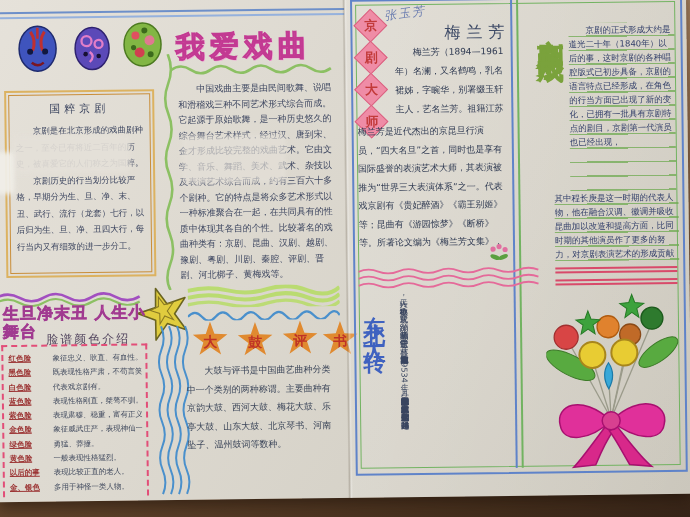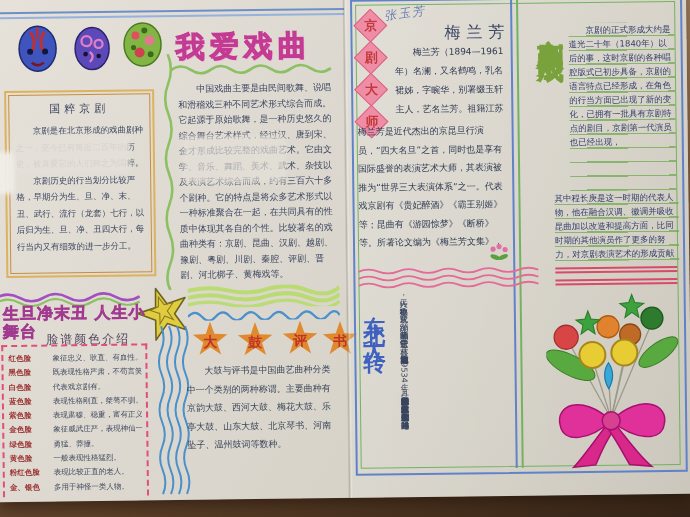--- a/index.html
+++ b/index.html
@@ -26,21 +26,21 @@
   .guocui-inner{position:absolute;left:2px;top:2px;right:2px;bottom:2px;border:1.5px solid #c98e3a;padding:4px 6px;}
   .guocui-h{display:block;text-align:center;font-size:11px;letter-spacing:4px;color:#3d4660;margin:2px 0 6px 0;}
   .guocui-p{font-size:8.5px;line-height:16.5px;color:#3d4660;text-indent:17px;margin:0;}
   .main-article{left:185px;top:90px;width:158px;height:200px;font-size:9px;line-height:15.5px;color:#3d4660;text-indent:18px;overflow:hidden;}
   .smudge{position:absolute;background:rgba(228,224,216,.9);filter:blur(2px);border-radius:4px;}
   .shengdan-h{left:7px;top:311px;width:150px;font-size:16px;font-weight:bold;color:#d050ae;
     -webkit-text-stroke:.6px #a03a90;letter-spacing:1px;line-height:18px;}
   .lianpu-sub{left:50px;top:338px;font-size:12px;color:#53465f;letter-spacing:2px;}
   .lianpu-box{left:5px;top:351px;width:146px;height:152px;border:2px dashed #e24e78;border-bottom:none;padding:5px 4px 0 5px;box-sizing:border-box;overflow:hidden;}
   .lp-row{display:flex;font-size:7.5px;line-height:14.3px;}
-  .lp-term{flex:0 0 44px;color:#9c3535;font-weight:bold;}
+  .lp-term{flex:0 0 44px;color:#9c3535;font-weight:bold;text-decoration:underline;}
   .lp-desc{color:#414a5e;white-space:nowrap;overflow:hidden;}
   .dagu-star{position:absolute;width:36px;height:36px;background:#e08a30;
     clip-path:polygon(50% 0%,62% 34%,98% 36%,69% 58%,80% 92%,50% 71%,20% 92%,31% 58%,2% 36%,38% 34%);
     display:flex;align-items:center;justify-content:center;}
   .dagu-star span{margin-top:5px;font-size:14px;font-weight:bold;color:#bf3326;}
   .dagu-para{left:190px;top:370px;width:152px;height:92px;font-size:9px;line-height:18.5px;color:#3a4458;text-indent:18px;overflow:hidden;}
   
   .rp-border-outer{left:6px;top:10px;width:328px;height:472px;border:2px solid #5f83c9;}
   .rp-border-inner{left:11px;top:15px;width:318px;height:462px;border:1.5px solid #72b361;}
   .rp-div1{left:166px;top:12px;width:2px;height:468px;background:#5f83c9;}
@@ -176,21 +176,21 @@
           </div>
         <div class="lp-row">
             <span class="lp-term">绿色脸</span>
             <span class="lp-desc">勇猛、莽撞。</span>
           </div>
         <div class="lp-row">
             <span class="lp-term">黄色脸</span>
             <span class="lp-desc">一般表现性格猛烈。</span>
           </div>
         <div class="lp-row">
-            <span class="lp-term">粉红色脸</span>
+            <span class="lp-term">以后的事</span>
             <span class="lp-desc">表现比较正直的老人。</span>
           </div>
         <div class="lp-row">
             <span class="lp-term">金、银色</span>
             <span class="lp-desc">多用于神怪一类人物。</span>
           </div>
       </div>
 
       <div class="dagu-star" style="left:196px;top:330px">
           <span>大</span>

